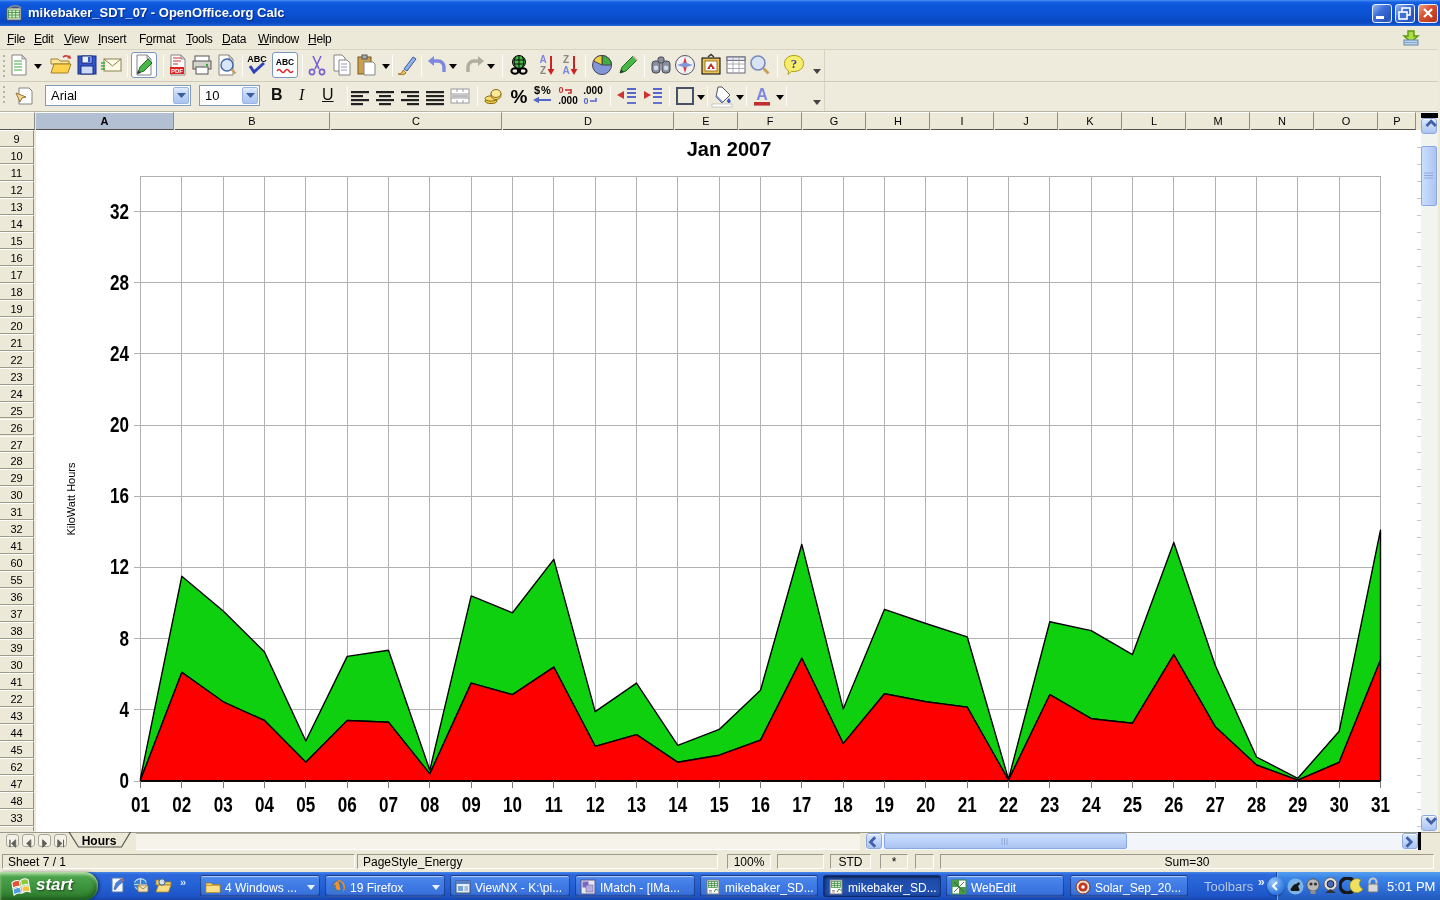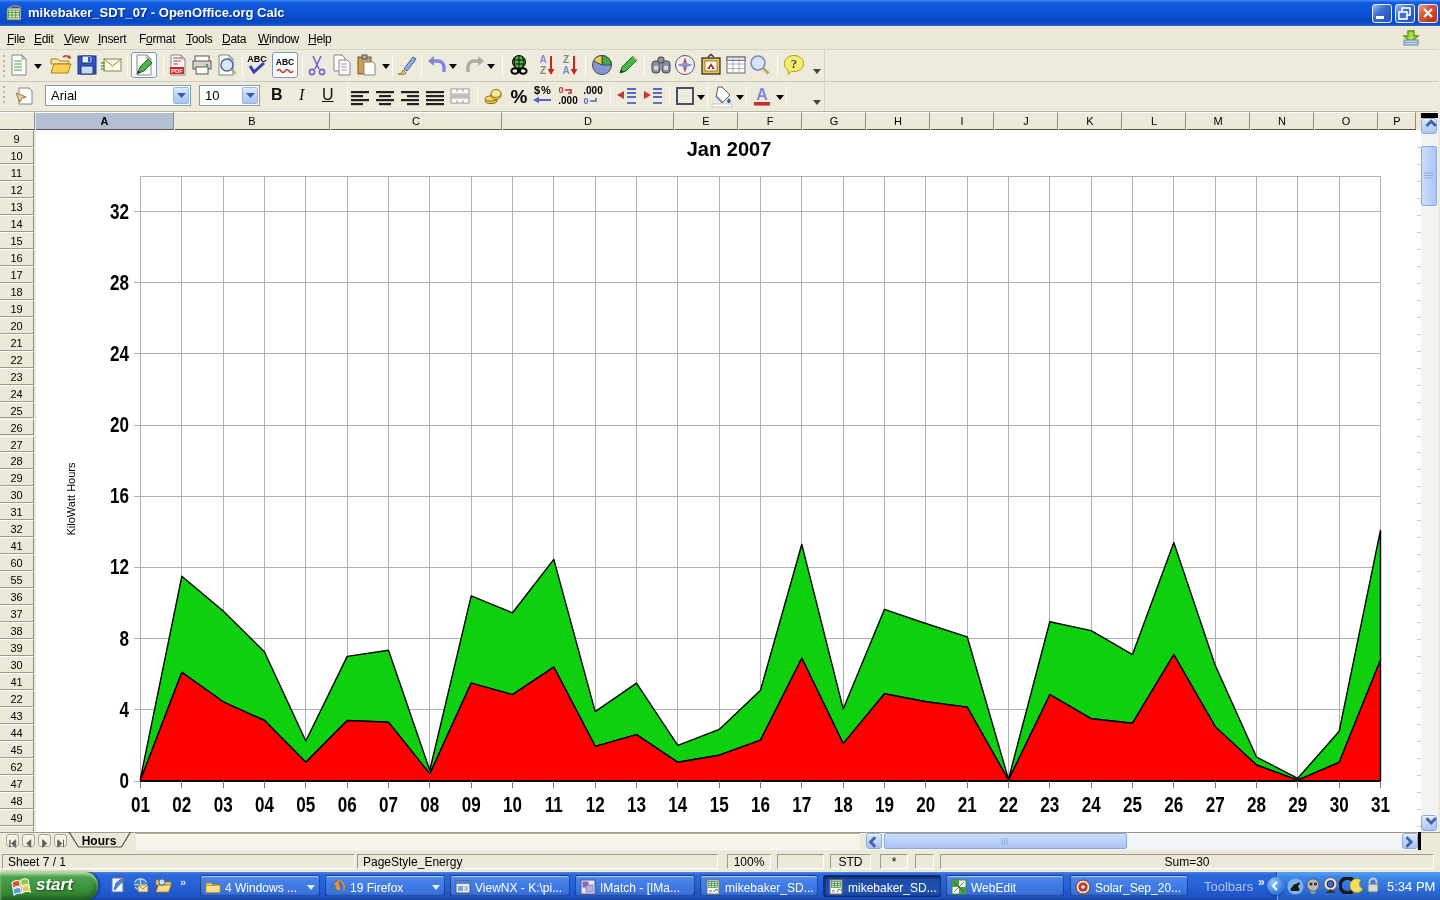--- a/index.html
+++ b/index.html
@@ -404,21 +404,21 @@
 <div style="position:absolute;left:0;top:639.1px;width:34px;height:16.97px;background:#ece9d8;border-right:1px solid #8d8d83;border-bottom:1px solid #9c9a8a;border-top:1px solid #fff;font:11px &quot;Liberation Sans&quot;,sans-serif;text-align:center;line-height:16px">39</div>
 <div style="position:absolute;left:0;top:656.1px;width:34px;height:16.97px;background:#ece9d8;border-right:1px solid #8d8d83;border-bottom:1px solid #9c9a8a;border-top:1px solid #fff;font:11px &quot;Liberation Sans&quot;,sans-serif;text-align:center;line-height:16px">30</div>
 <div style="position:absolute;left:0;top:673.0px;width:34px;height:16.97px;background:#ece9d8;border-right:1px solid #8d8d83;border-bottom:1px solid #9c9a8a;border-top:1px solid #fff;font:11px &quot;Liberation Sans&quot;,sans-serif;text-align:center;line-height:16px">41</div>
 <div style="position:absolute;left:0;top:690.0px;width:34px;height:16.97px;background:#ece9d8;border-right:1px solid #8d8d83;border-bottom:1px solid #9c9a8a;border-top:1px solid #fff;font:11px &quot;Liberation Sans&quot;,sans-serif;text-align:center;line-height:16px">22</div>
 <div style="position:absolute;left:0;top:707.0px;width:34px;height:16.97px;background:#ece9d8;border-right:1px solid #8d8d83;border-bottom:1px solid #9c9a8a;border-top:1px solid #fff;font:11px &quot;Liberation Sans&quot;,sans-serif;text-align:center;line-height:16px">43</div>
 <div style="position:absolute;left:0;top:724.0px;width:34px;height:16.97px;background:#ece9d8;border-right:1px solid #8d8d83;border-bottom:1px solid #9c9a8a;border-top:1px solid #fff;font:11px &quot;Liberation Sans&quot;,sans-serif;text-align:center;line-height:16px">44</div>
 <div style="position:absolute;left:0;top:740.9px;width:34px;height:16.97px;background:#ece9d8;border-right:1px solid #8d8d83;border-bottom:1px solid #9c9a8a;border-top:1px solid #fff;font:11px &quot;Liberation Sans&quot;,sans-serif;text-align:center;line-height:16px">45</div>
 <div style="position:absolute;left:0;top:757.9px;width:34px;height:16.97px;background:#ece9d8;border-right:1px solid #8d8d83;border-bottom:1px solid #9c9a8a;border-top:1px solid #fff;font:11px &quot;Liberation Sans&quot;,sans-serif;text-align:center;line-height:16px">62</div>
 <div style="position:absolute;left:0;top:774.9px;width:34px;height:16.97px;background:#ece9d8;border-right:1px solid #8d8d83;border-bottom:1px solid #9c9a8a;border-top:1px solid #fff;font:11px &quot;Liberation Sans&quot;,sans-serif;text-align:center;line-height:16px">47</div>
 <div style="position:absolute;left:0;top:791.8px;width:34px;height:16.97px;background:#ece9d8;border-right:1px solid #8d8d83;border-bottom:1px solid #9c9a8a;border-top:1px solid #fff;font:11px &quot;Liberation Sans&quot;,sans-serif;text-align:center;line-height:16px">48</div>
-<div style="position:absolute;left:0;top:808.8px;width:34px;height:16.97px;background:#ece9d8;border-right:1px solid #8d8d83;border-bottom:1px solid #9c9a8a;border-top:1px solid #fff;font:11px &quot;Liberation Sans&quot;,sans-serif;text-align:center;line-height:16px">49</div>
+<div style="position:absolute;left:0;top:808.8px;width:34px;height:16.97px;background:#ece9d8;border-right:1px solid #8d8d83;border-bottom:1px solid #9c9a8a;border-top:1px solid #fff;font:11px &quot;Liberation Sans&quot;,sans-serif;text-align:center;line-height:16px">33</div>
 <div style="position:absolute;left:0;top:825.8px;width:34px;height:5.2px;background:#ece9d8;border-right:1px solid #8d8d83;border-top:1px solid #fff"></div>
 <div style="position:absolute;left:36px;top:130px;width:1385px;height:702px;background:#fff;overflow:hidden">
     <svg width="1385" height="702" style="position:absolute;left:0;top:0">
       <g stroke="#b1b1b1" stroke-width="1" fill="none" shape-rendering="crispEdges">
         <line x1="97.5" y1="651.0" x2="104.5" y2="651.0"></line>
         <line x1="97.5" y1="579.8" x2="104.5" y2="579.8"></line>
         <line x1="104.5" y1="579.8" x2="1344.5" y2="579.8"></line>
         <line x1="97.5" y1="508.6" x2="104.5" y2="508.6"></line>
         <line x1="104.5" y1="508.6" x2="1344.5" y2="508.6"></line>
         <line x1="97.5" y1="437.4" x2="104.5" y2="437.4"></line>
@@ -779,12 +779,12 @@
 <svg width="17" height="17" style="position:absolute;left:1339px;top:877px">
     <circle cx="8.5" cy="8.5" r="7.5" fill="none" stroke="#181818" stroke-width="3.4"></circle>
   </svg>
 <svg width="14" height="16" style="position:absolute;left:1350px;top:878px">
     <path d="M11 2a7 7 0 1 0 2 9 5.5 5.5 0 0 1-2-9z" fill="#f0e060" stroke="#a09020" stroke-width=".8"></path>
   </svg>
 <svg width="14" height="16" style="position:absolute;left:1366px;top:877px">
     <path d="M3.5 7V5a3.5 3.5 0 0 1 7 0v2" fill="none" stroke="#c8c8c8" stroke-width="2"></path>
     <rect x="2" y="7" width="10" height="8" rx="1.5" fill="#d8d8d8" stroke="#777"></rect>
   </svg>
-<div style="position:absolute;left:1387px;top:879px;font:13px &quot;Liberation Sans&quot;,sans-serif;color:#fff">5:34 PM</div>
+<div style="position:absolute;left:1387px;top:879px;font:13px &quot;Liberation Sans&quot;,sans-serif;color:#fff">5:01 PM</div>
 </body></html>

